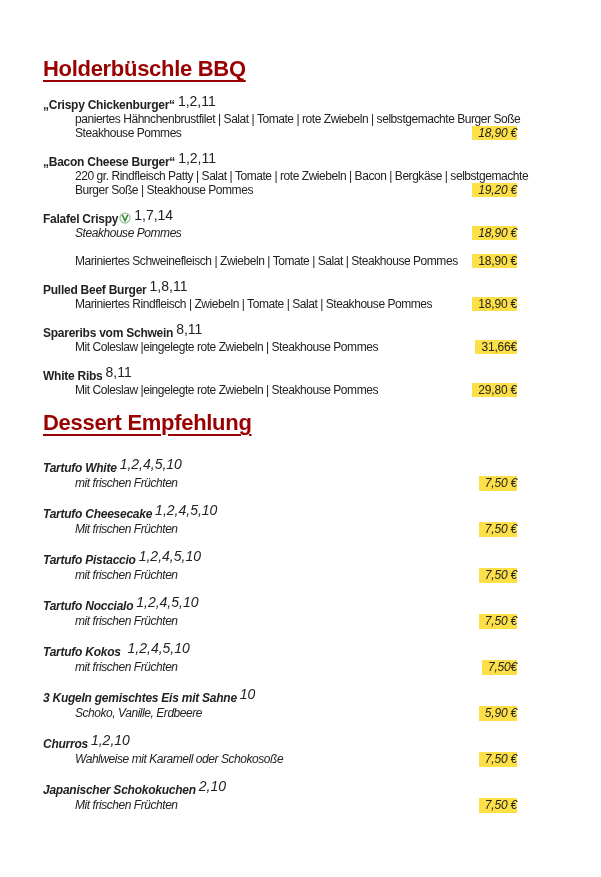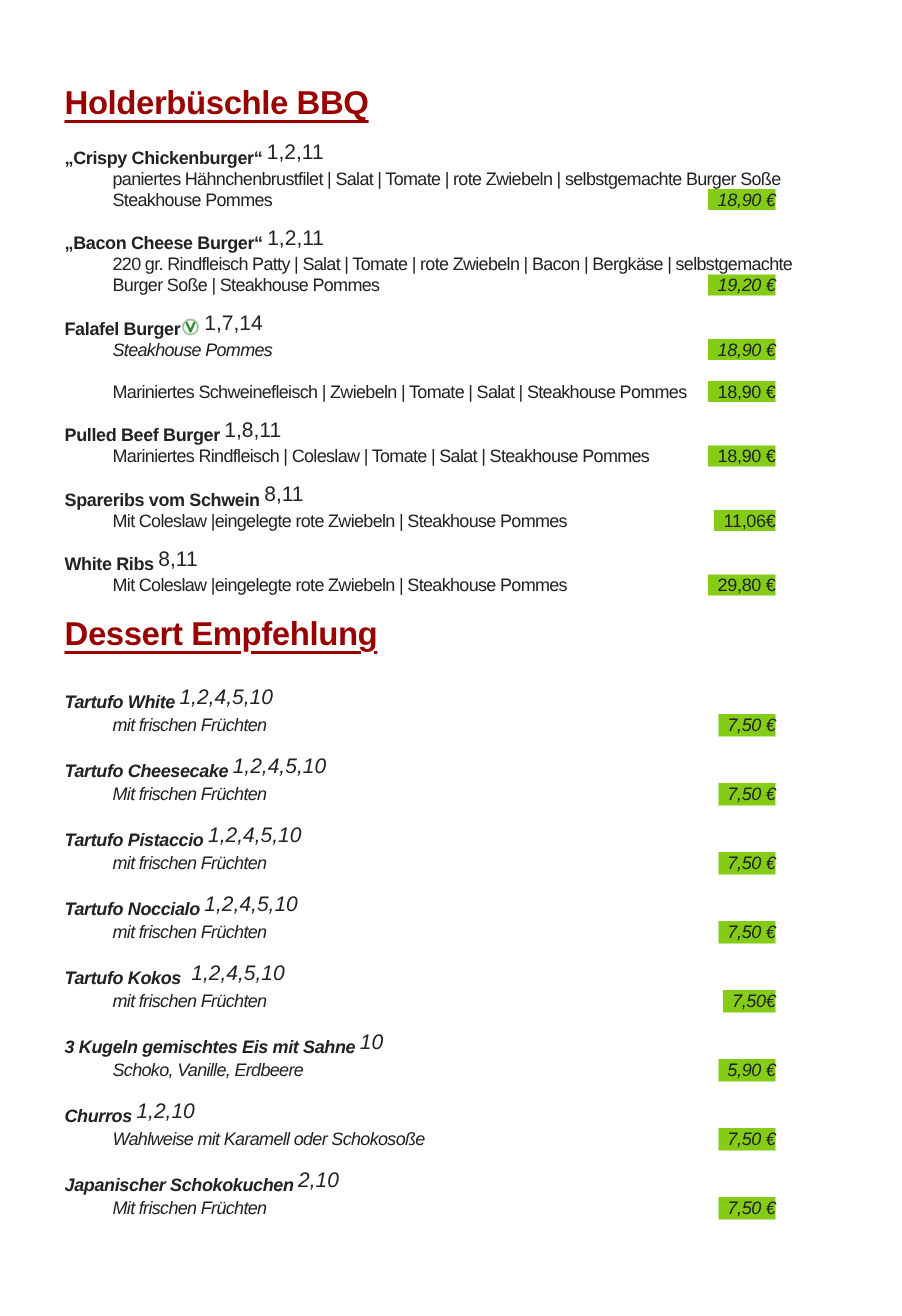--- a/index.html
+++ b/index.html
@@ -64,21 +64,21 @@
   .desc-line {
     white-space: nowrap;
     letter-spacing: -0.45px;
     padding-left: 32px;
   }
   .price {
     position: absolute;
     right: 0;
     bottom: 0;
     letter-spacing: -0.2px;
-    background: #84cc16;
+    background: #fde047;
     padding-left: 6px;
   }
   .italic { font-style: italic; }
   .veg-icon {
     display: inline-block;
     width: 12px;
     height: 12px;
     vertical-align: -1px;
     margin-left: 1px;
   }
@@ -104,21 +104,21 @@
           <div class="item-title"><span class="item-name">„Bacon Cheese Burger“</span><span class="item-sup">1,2,11</span></div>
           <div class="item-body">
             <div class="item-desc">
               <div class="desc-line">220 gr. Rindfleisch Patty | Salat | Tomate | rote Zwiebeln | Bacon | Bergkäse | selbstgemachte</div>
               <div class="desc-line">Burger Soße | Steakhouse Pommes</div>
             </div>
             <span class="price italic">19,20 €</span>
           </div>
         </div>
         <div class="menu-item">
-          <div class="item-title"><span class="item-name">Falafel Burger</span><span><svg viewBox="0 0 24 24" class="veg-icon">
+          <div class="item-title"><span class="item-name">Falafel Crispy</span><span><svg viewBox="0 0 24 24" class="veg-icon">
                 <circle cx="12" cy="12" r="10" fill="#ffffff" stroke="#9cc49c" stroke-width="2.5"></circle>
                 <path d="M7 6.5 L12 18 L17 6.5" fill="none" stroke="#2e8b2e" stroke-width="3.2" stroke-linecap="round" stroke-linejoin="round"></path>
               </svg></span><span class="item-sup">1,7,14</span></div>
           <div class="item-body italic">
             <div class="item-desc">
               <div class="desc-line">Steakhouse Pommes</div>
             </div>
             <span class="price italic">18,90 €</span>
           </div>
         </div>
@@ -127,32 +127,32 @@
             <div class="item-desc">
               <div class="desc-line">Mariniertes Schweinefleisch | Zwiebeln | Tomate | Salat | Steakhouse Pommes</div>
             </div>
             <span class="price">18,90 €</span>
           </div>
         </div>
         <div class="menu-item">
           <div class="item-title"><span class="item-name">Pulled Beef Burger</span><span class="item-sup">1,8,11</span></div>
           <div class="item-body">
             <div class="item-desc">
-              <div class="desc-line">Mariniertes Rindfleisch | Coleslaw | Tomate | Salat | Steakhouse Pommes</div>
+              <div class="desc-line">Mariniertes Rindfleisch | Zwiebeln | Tomate | Salat | Steakhouse Pommes</div>
             </div>
             <span class="price">18,90 €</span>
           </div>
         </div>
         <div class="menu-item">
           <div class="item-title"><span class="item-name">Spareribs vom Schwein</span><span class="item-sup">8,11</span></div>
           <div class="item-body">
             <div class="item-desc">
               <div class="desc-line">Mit Coleslaw |eingelegte rote Zwiebeln | Steakhouse Pommes</div>
             </div>
-            <span class="price">11,06€</span>
+            <span class="price">31,66€</span>
           </div>
         </div>
         <div class="menu-item">
           <div class="item-title"><span class="item-name">White Ribs</span><span class="item-sup">8,11</span></div>
           <div class="item-body">
             <div class="item-desc">
               <div class="desc-line">Mit Coleslaw |eingelegte rote Zwiebeln | Steakhouse Pommes</div>
             </div>
             <span class="price">29,80 €</span>
           </div>

